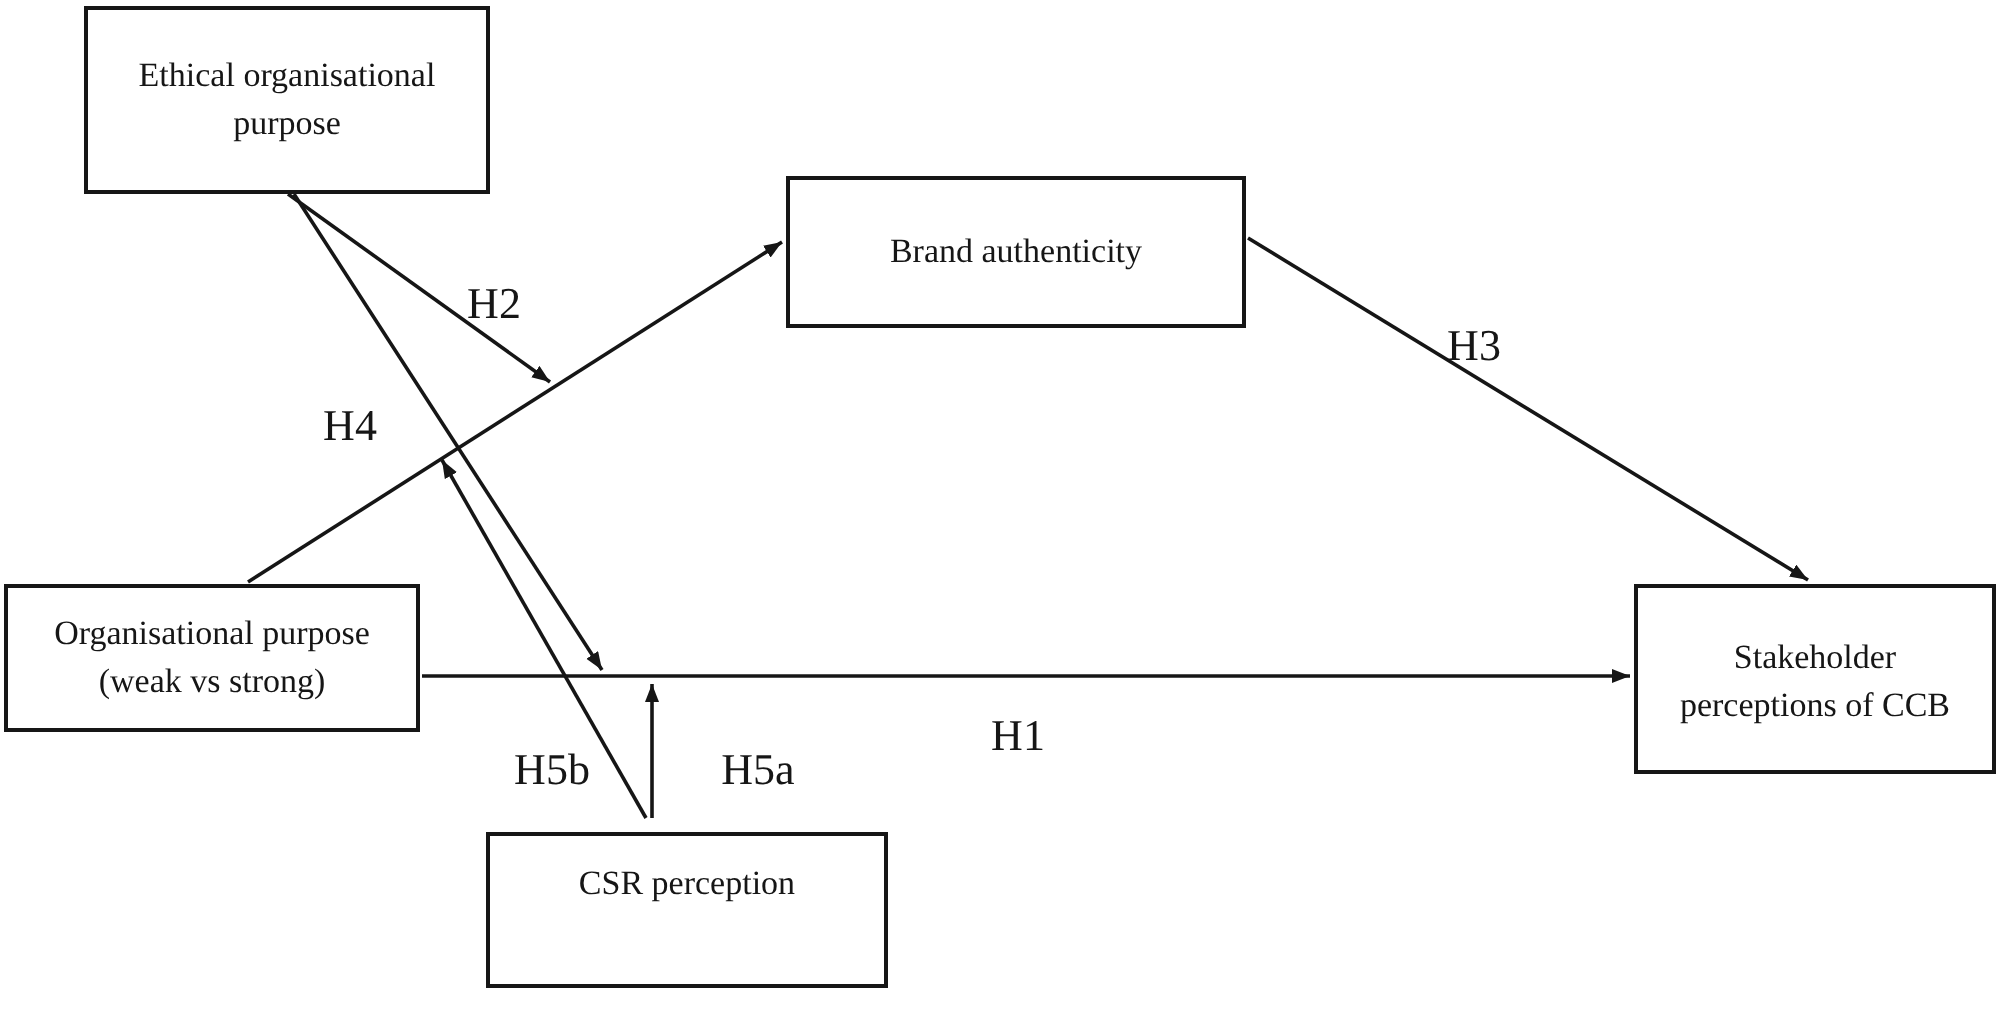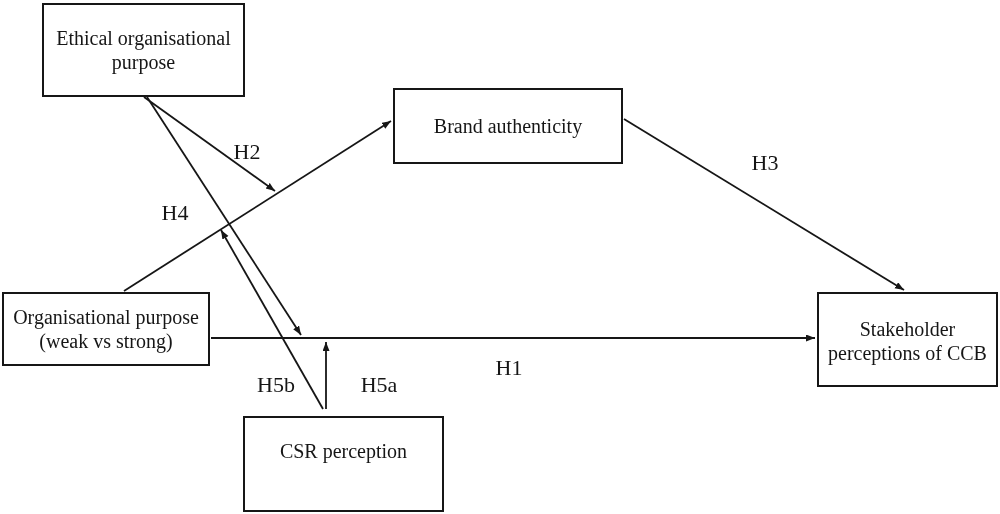--- a/index.html
+++ b/index.html
@@ -31,41 +31,41 @@
   .node {
     position: absolute;
     box-sizing: border-box;
     border: 2px solid #161616;
     background: #ffffff;
     display: flex;
     flex-direction: column;
     align-items: center;
     justify-content: center;
     text-align: center;
-    font-size: 20px;
+    font-size: 17px;
     line-height: 24px;
   }
   .node span { display: block; white-space: nowrap; }
 
   .node-ethical     { left: 42px;  top: 3px;   width: 203px; height: 94px; }
   .node-brand       { left: 393px; top: 88px;  width: 230px; height: 76px; }
   .node-purpose     { left: 2px;   top: 292px; width: 208px; height: 74px; }
   .node-stakeholder { left: 817px; top: 292px; width: 181px; height: 95px; padding-top: 2px; }
-  .node-csr         { left: 243px; top: 416px; width: 201px; height: 96px; padding-bottom: 26px; }
+  .node-csr         { left: 243px; top: 416px; width: 201px; height: 78px; padding-bottom: 26px; }
 
   .path-label {
     position: absolute;
     transform: translate(-50%, -50%);
     font-size: 22px;
     line-height: 20px;
     white-space: nowrap;
   }
   .label-h1  { left: 509px; top: 368px; }
   .label-h2  { left: 247px; top: 152px; }
-  .label-h3  { left: 737px; top: 163px; margin-left: 28px; }
+  .label-h3  { left: 737px; top: 173px; }
   .label-h4  { left: 175px; top: 213px; }
   .label-h5a { left: 355px; top: 385px; margin-left: 24px; }
   .label-h5b { left: 276px; top: 385px; }
 </style>
 </head>
 <body>
 
 <div class="stage">
 
   <svg class="arrows-layer" width="1000" height="514" viewBox="0 0 1000 514">

